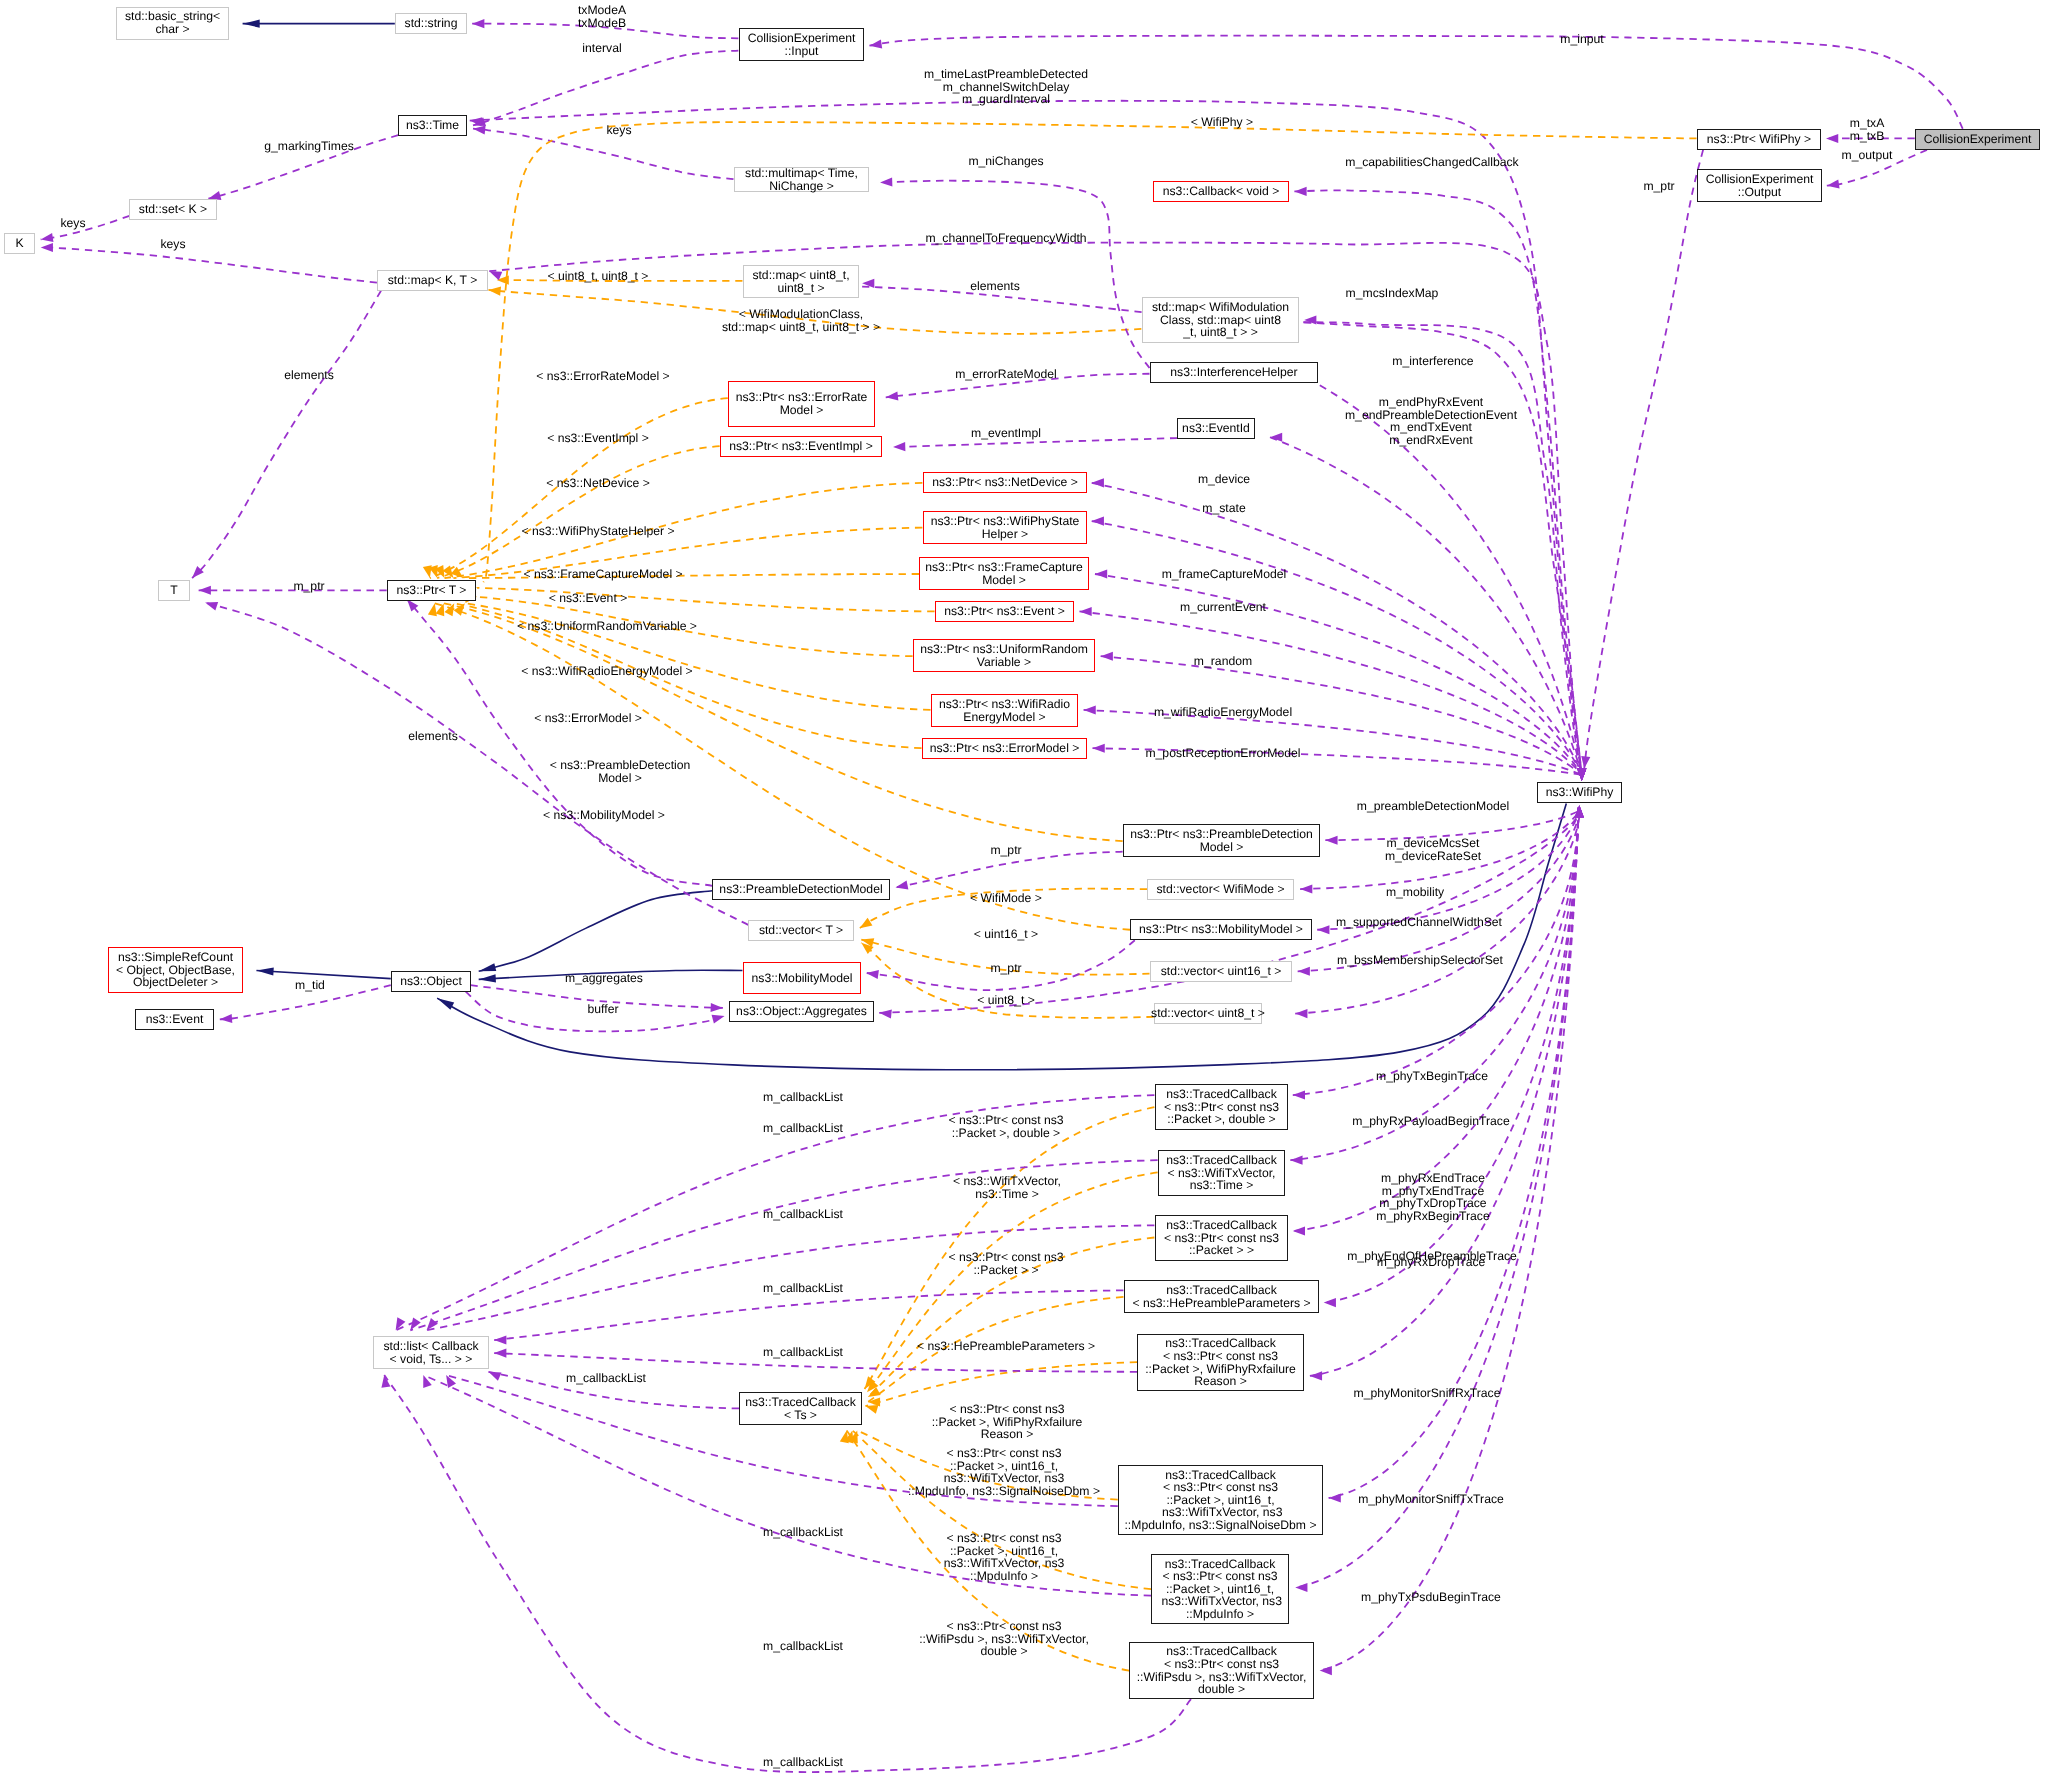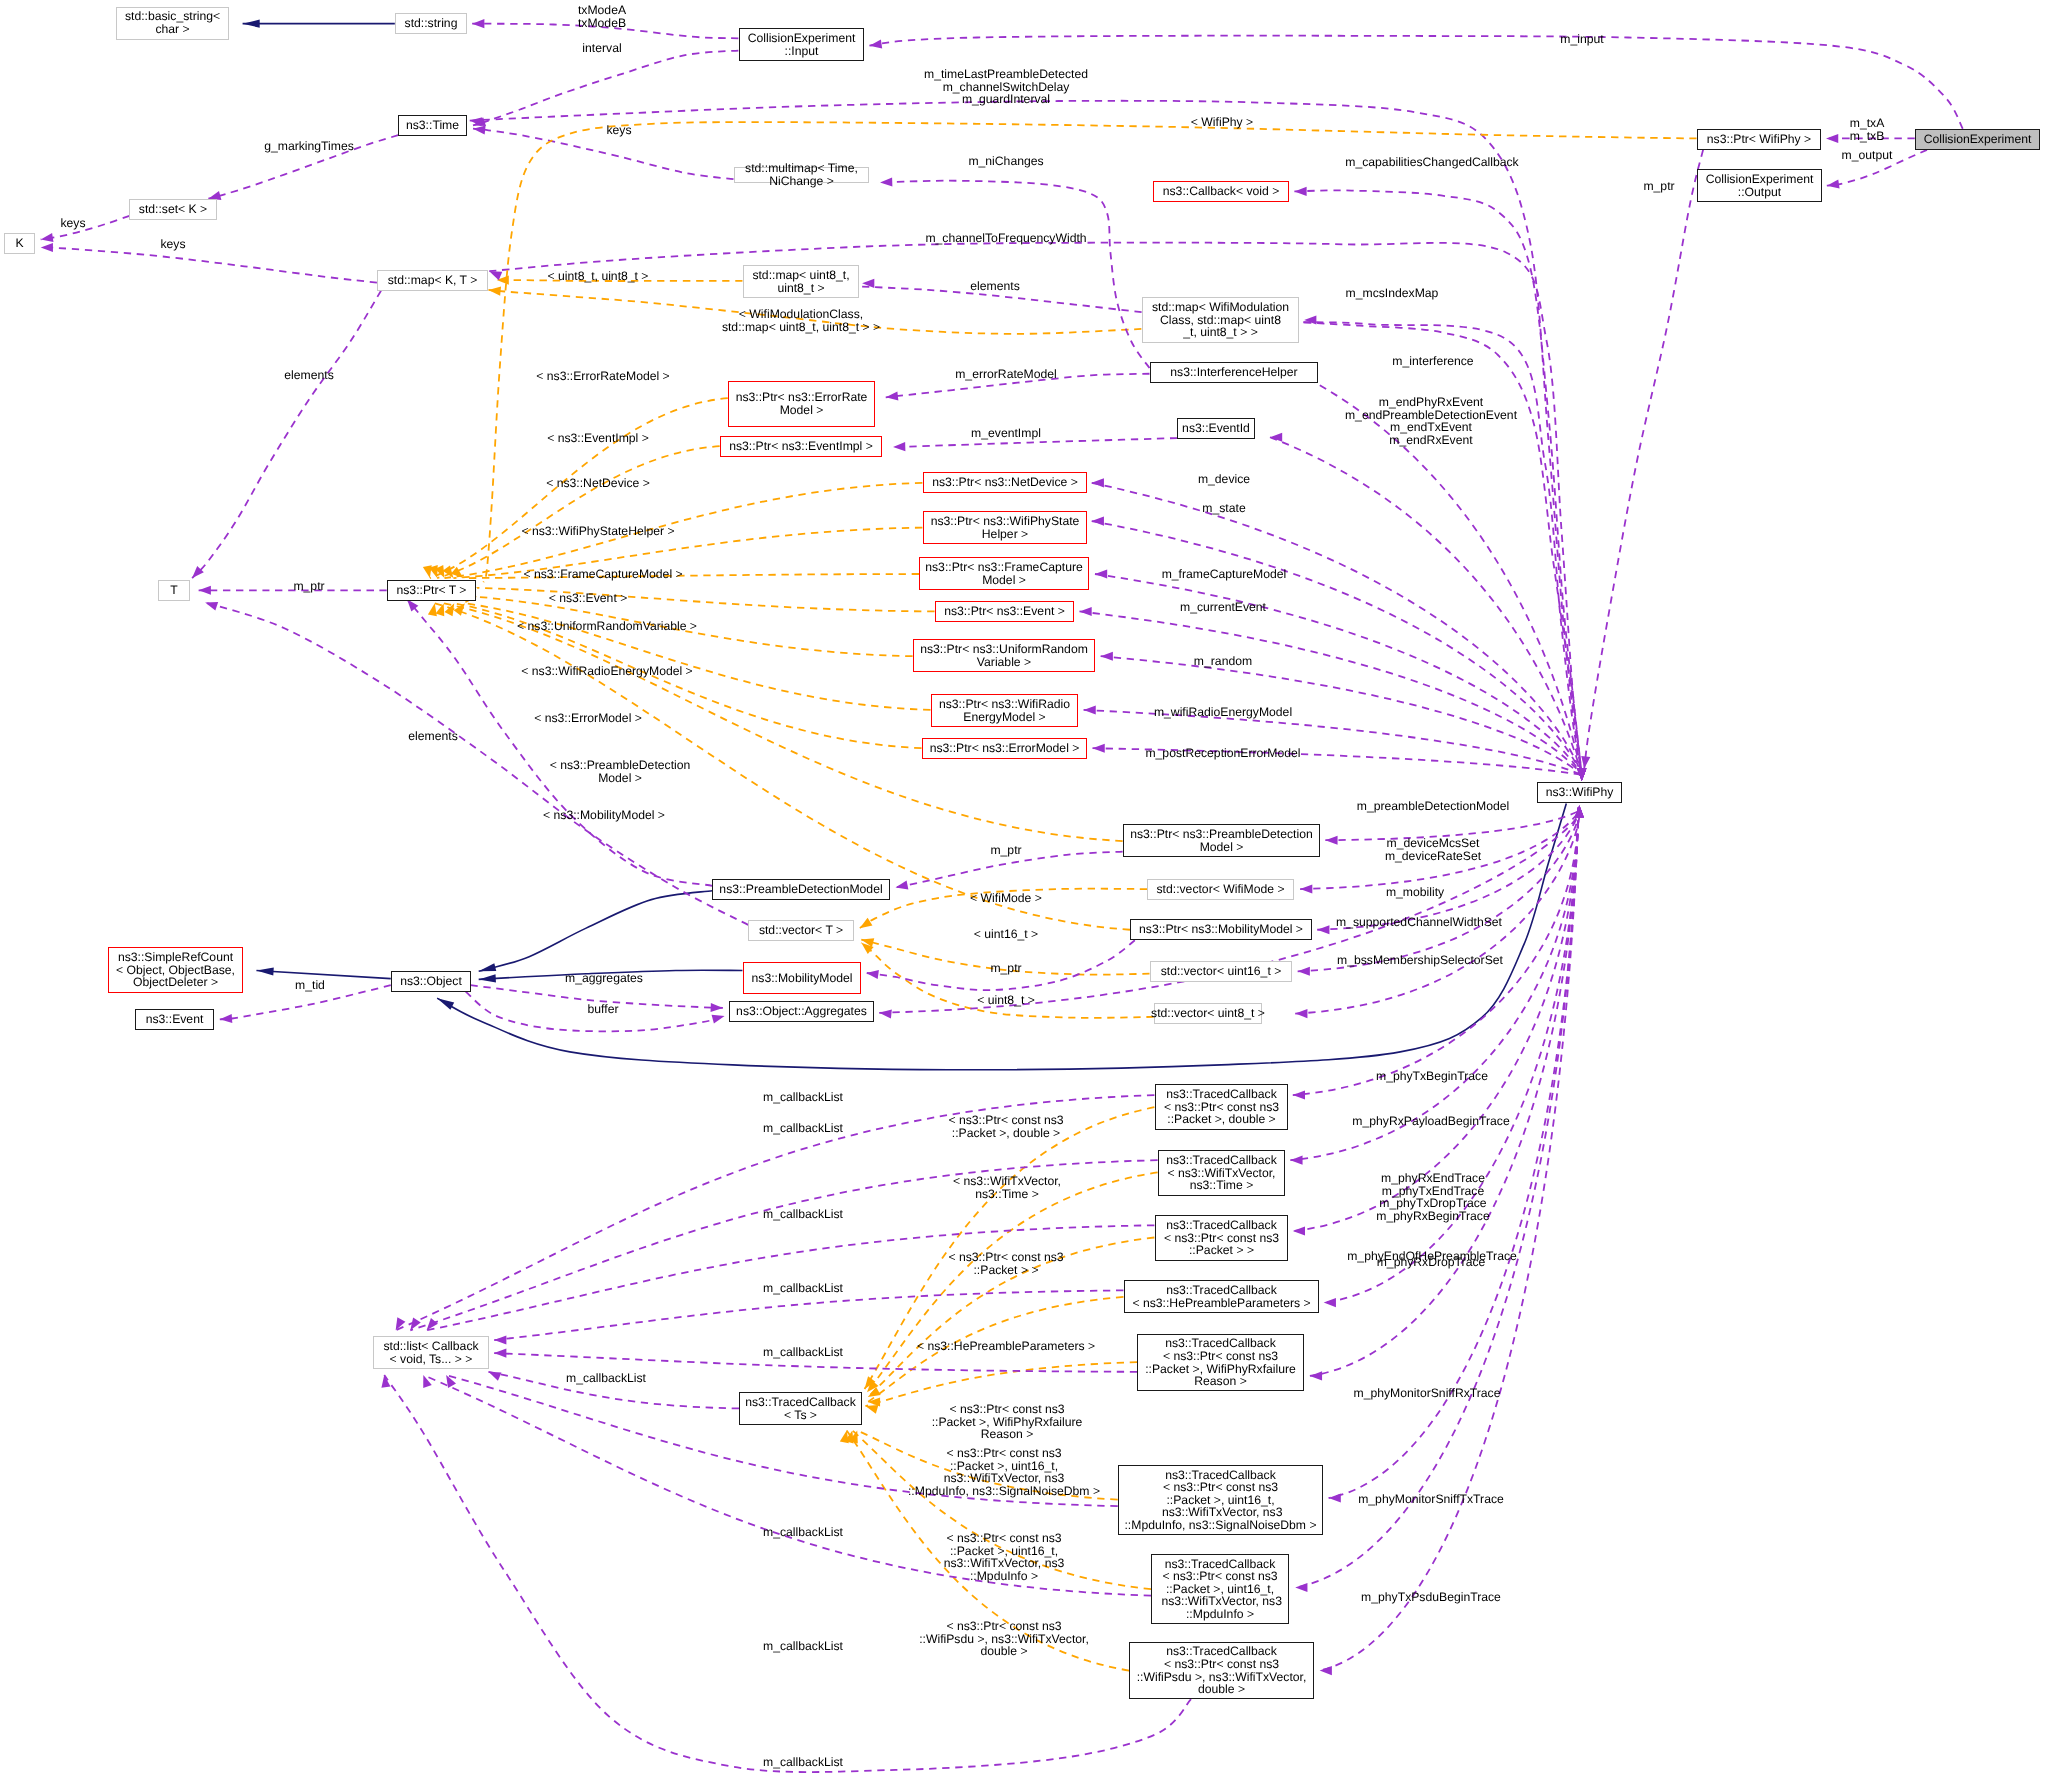--- a/index.html
+++ b/index.html
@@ -220,21 +220,21 @@
 <polygon points="0,0 -15,5.6 -15,-5.6" transform="translate(1632,1840) rotate(180)" fill="#9A32CD"></polygon>
 <path class="e-agg" d="M1939,992 C1921,1547.64 1771.96,1916.47 1591,1950" fill="none" stroke="#9A32CD" stroke-width="2.2" stroke-dasharray="9,7"></path>
 <polygon points="0,0 -15,5.6 -15,-5.6" transform="translate(1591,1950) rotate(180)" fill="#9A32CD"></polygon>
 <path class="e-agg" d="M1939,992 C1918,1606.8 1786.36,2014.9 1621,2052" fill="none" stroke="#9A32CD" stroke-width="2.2" stroke-dasharray="9,7"></path>
 <polygon points="0,0 -15,5.6 -15,-5.6" transform="translate(1621,2052) rotate(180)" fill="#9A32CD"></polygon>
 </svg>
 <div class="node n-lgray" style="left:116px;top:6.5px;width:113px;height:33px"><span class="ln">std::basic_string&lt;</span><span class="ln">char &gt;</span></div>
 <div class="node n-lgray" style="left:395px;top:13px;width:72px;height:21px"><span class="ln">std::string</span></div>
 <div class="node n-black" style="left:739px;top:28px;width:125px;height:33px"><span class="ln">CollisionExperiment</span><span class="ln">::Input</span></div>
 <div class="node n-black" style="left:398px;top:115px;width:69px;height:21px"><span class="ln">ns3::Time</span></div>
-<div class="node n-lgray" style="left:734px;top:167px;width:135px;height:16px"><span class="ln">std::multimap&lt; Time,</span><span class="ln">NiChange &gt;</span></div>
+<div class="node n-lgray" style="left:734px;top:167px;width:135px;height:25px"><span class="ln">std::multimap&lt; Time,</span><span class="ln">NiChange &gt;</span></div>
 <div class="node n-lgray" style="left:129px;top:199px;width:88px;height:21px"><span class="ln">std::set&lt; K &gt;</span></div>
 <div class="node n-lgray" style="left:4.1px;top:233px;width:31px;height:21px"><span class="ln">K</span></div>
 <div class="node n-lgray" style="left:377px;top:270px;width:111px;height:21px"><span class="ln">std::map&lt; K, T &gt;</span></div>
 <div class="node n-lgray" style="left:743px;top:265px;width:116px;height:33px"><span class="ln">std::map&lt; uint8_t,</span><span class="ln">uint8_t &gt;</span></div>
 <div class="node n-lgray" style="left:1142px;top:297px;width:157px;height:46px"><span class="ln">std::map&lt; WifiModulation</span><span class="ln">Class, std::map&lt; uint8</span><span class="ln">_t, uint8_t &gt; &gt;</span></div>
 <div class="node n-red" style="left:1153px;top:181px;width:136px;height:21px"><span class="ln">ns3::Callback&lt; void &gt;</span></div>
 <div class="node n-black" style="left:1697px;top:129px;width:124px;height:21px"><span class="ln">ns3::Ptr&lt; WifiPhy &gt;</span></div>
 <div class="node n-gray" style="left:1915px;top:129px;width:125px;height:21px"><span class="ln">CollisionExperiment</span></div>
 <div class="node n-black" style="left:1697px;top:169px;width:125px;height:33px"><span class="ln">CollisionExperiment</span><span class="ln">::Output</span></div>
 <div class="node n-black" style="left:1150px;top:362px;width:168px;height:21px"><span class="ln">ns3::InterferenceHelper</span></div>

